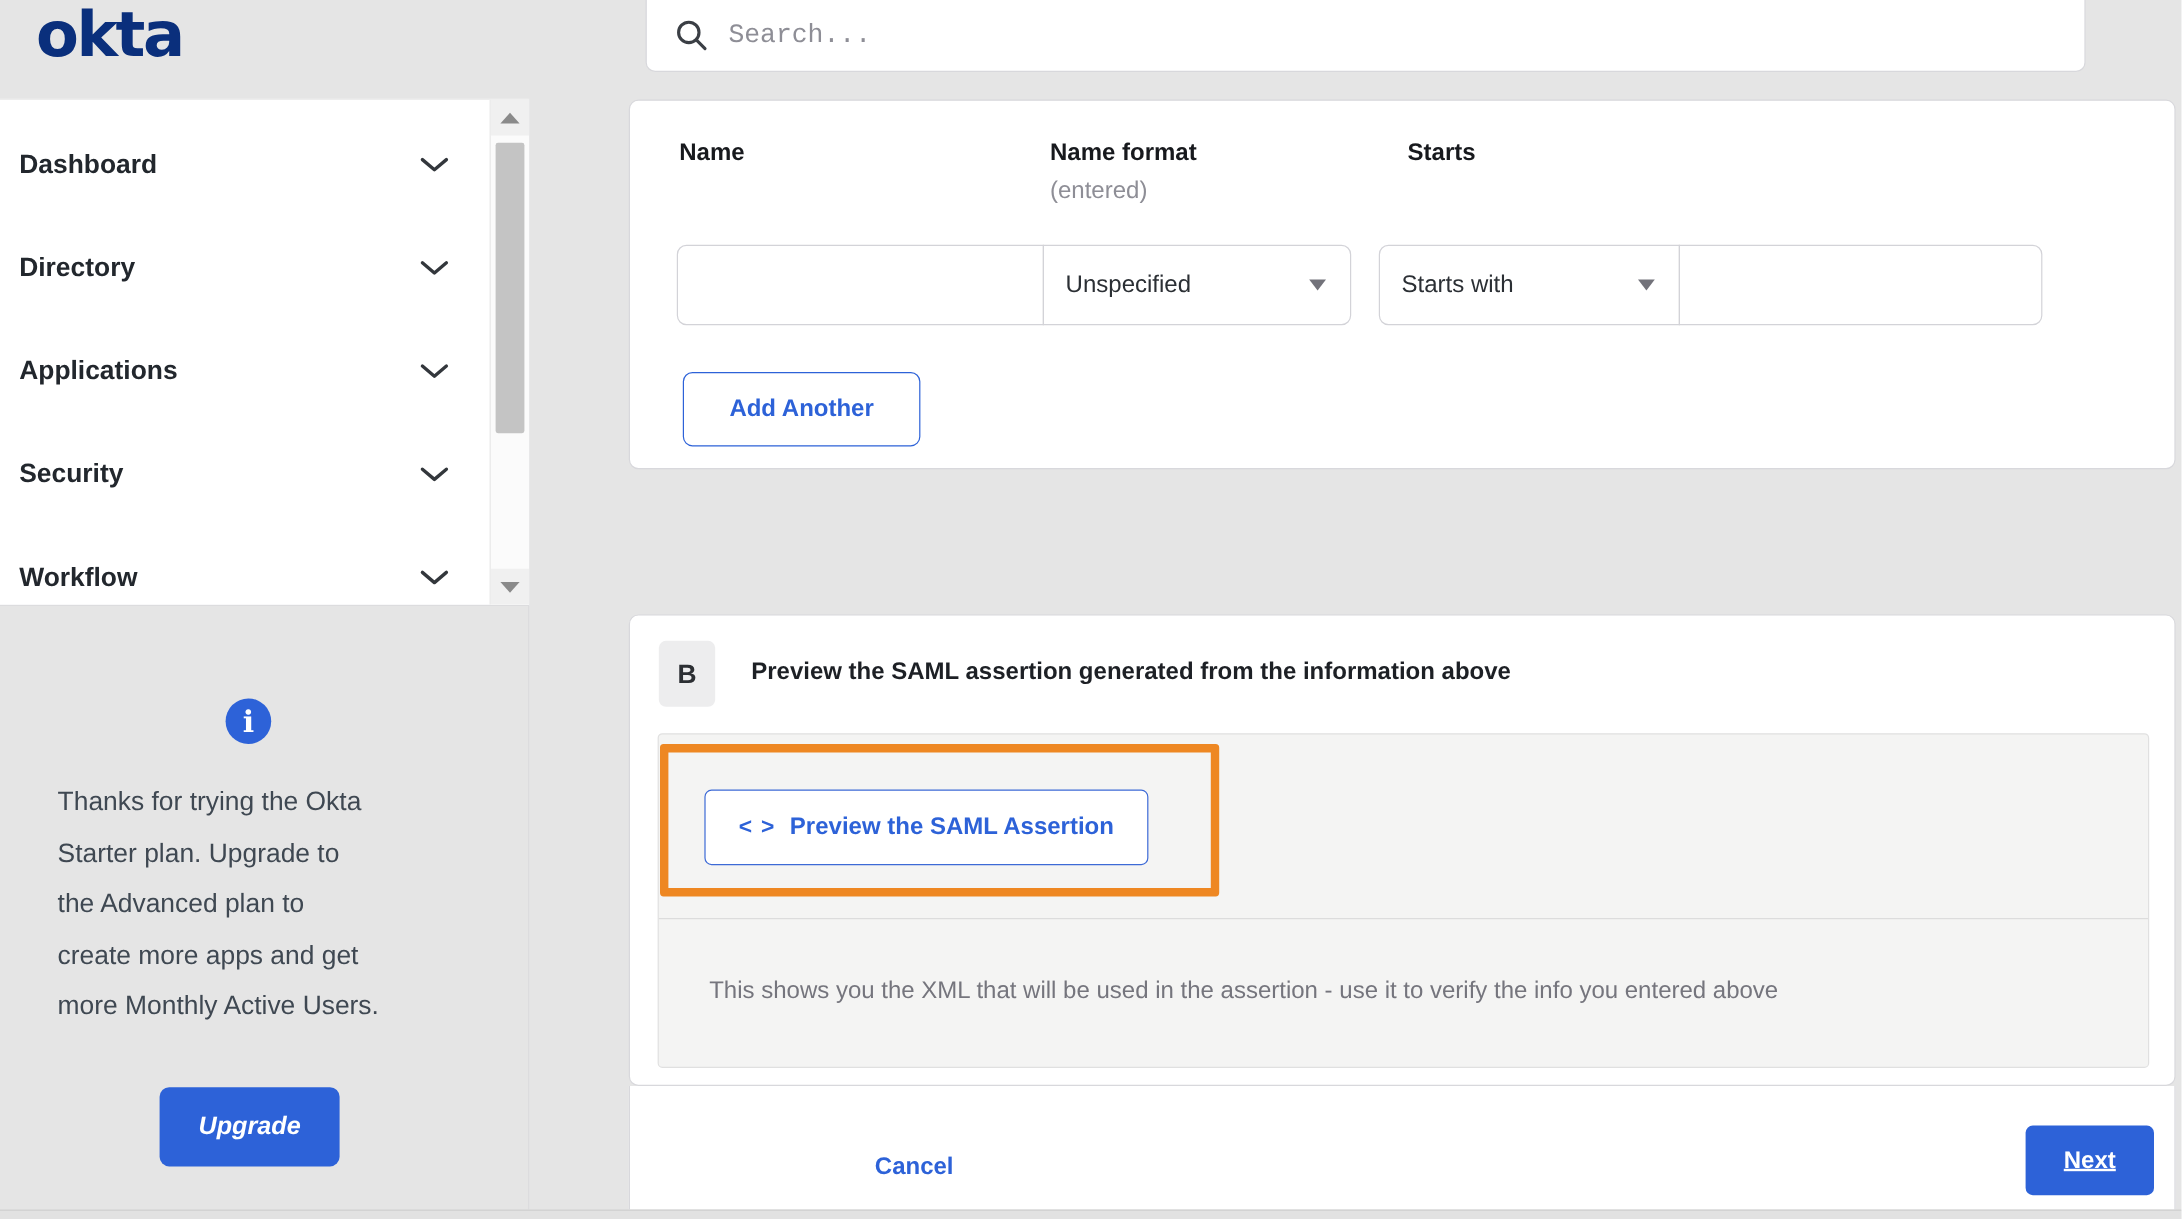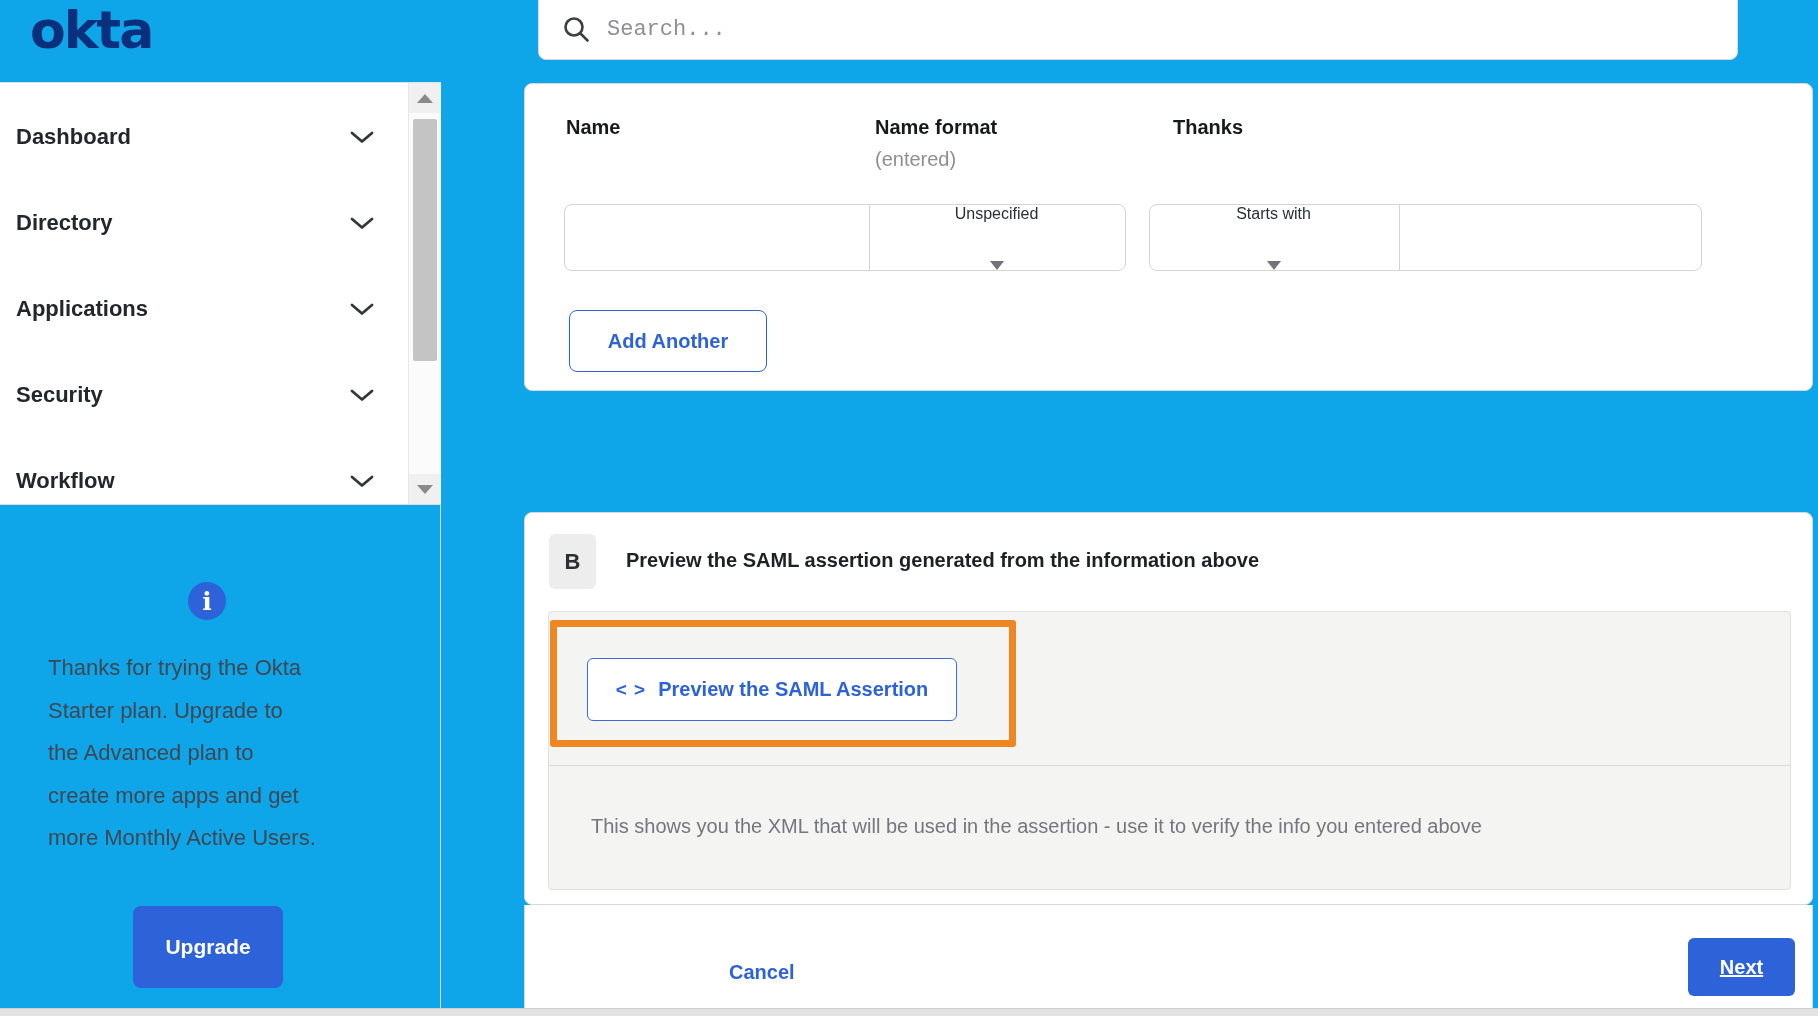--- a/index.html
+++ b/index.html
@@ -1,18 +1,18 @@
 <!DOCTYPE html>
 <html><head>
 <meta charset="utf-8">
 <style>
   * { margin:0; padding:0; box-sizing:border-box; }
   html,body { background:#ffffff; }
   body { font-family:"Liberation Sans", sans-serif; }
-  #screen { position:relative; width:1818px; height:1016px; background:#0ea5e9; overflow:hidden; }
+  #screen { position:relative; width:1818px; height:1016px; background:#e5e5e5; overflow:hidden; }
 
   
   .logo { position:absolute; left:30px; top:0px; font-family:"DejaVu Sans", sans-serif;
           font-size:52px; font-weight:700; letter-spacing:-2px; color:#0a2f7c; }
   .search-box { position:absolute; left:538px; top:-14px; width:1200px; height:74px;
                 border:1px solid #d8d8dc; border-radius:8px; background:#fff;
                 display:flex; align-items:center; padding:12px 20px 0 22px; }
   .search-box input { border:none; outline:none; flex:1; font-size:22px; color:#3b3f45;
                       font-family:Liberation Mono, monospace; margin-left:16px; background:transparent; }
   .search-box input::placeholder { color:#8e8e96; }
@@ -31,38 +31,38 @@
   .sbar .btn.down { bottom:0; }
   .tri-up { width:0; height:0; border-left:8px solid transparent; border-right:8px solid transparent; border-bottom:9px solid #8a8a8a; }
   .tri-down { width:0; height:0; border-left:8px solid transparent; border-right:8px solid transparent; border-top:9px solid #8a8a8a; }
   .sbar .thumb { position:absolute; left:4px; top:36px; width:24px; height:242px; background:#c4c4c4; border-radius:2px; }
 
   .info-icon { position:absolute; left:188px; top:582px; width:38px; height:38px; border-radius:50%;
                background:#2d62d8; color:#fff; display:flex; align-items:center; justify-content:center;
                font-size:25px; font-weight:700; font-family:"DejaVu Serif", serif; }
   .upsell-text { position:absolute; left:48px; top:647px; width:370px; font-size:22px; line-height:42.5px;
                  color:#3f4852; white-space:pre-line; }
-  .upgrade-btn { position:absolute; left:133px; top:906px; width:150px; height:82px; background:#2d62d8;
+  .upgrade-btn { position:absolute; left:133px; top:906px; width:150px; height:66px; background:#2d62d8;
                  color:#fff; font-size:21px; font-weight:700; border:none; border-radius:8px; cursor:pointer;
-                 font-family:"Liberation Sans", sans-serif; }
+                 font-family:"Liberation Sans", sans-serif;font-style:italic; }
 
   
   .card { position:absolute; left:524px; width:1289px; background:#fff;
           border:1px solid #d8d8dc; border-radius:8px; }
   #card-form { top:83px; height:308px; }
   #card-preview { top:512px; height:393px; }
 
   .fld-label { position:absolute; font-size:20px; font-weight:700; color:#17191d; }
   .fld-sub { position:absolute; font-size:20px; font-weight:400; color:#8e8e96; }
   .txt-input { position:absolute; height:67px; border:1px solid #d3d3d8; background:#fff;
                font-size:20px; color:#2b2f34; padding:0 18px; outline:none;
                font-family:"Liberation Sans", sans-serif; }
   .sel { position:absolute; height:67px; border:1px solid #d3d3d8; background:#fff;
          display:flex; align-items:center; justify-content:space-between; padding:0 20px 0 18px;
-         font-size:16px; color:#2b2f34; cursor:pointer;flex-direction:column; }
+         font-size:20px; color:#2b2f34; cursor:pointer; }
   .caret { width:0; height:0; border-left:7px solid transparent; border-right:7px solid transparent;
            border-top:9px solid #72727a; }
   .btn-outline { background:#fff; border:1.5px solid #2d62d8; color:#2d62d8; font-weight:700;
                  font-size:20px; border-radius:8px; cursor:pointer; font-family:"Liberation Sans", sans-serif; }
 
   .badge-b { position:absolute; left:24px; top:21px; width:47px; height:55px; background:#ededee;
              border-radius:6px; display:flex; align-items:center; justify-content:center;
              font-size:22px; font-weight:600; color:#2c2f33; }
   .section-heading { position:absolute; left:101px; top:36px; font-size:20px; font-weight:700; color:#1d2025; }
 
@@ -158,21 +158,21 @@
 Starter plan. Upgrade to
 the Advanced plan to
 create more apps and get
 more Monthly Active Users.</p>
   <button class="upgrade-btn">Upgrade</button>
 
   <section class="card" id="card-form">
     <div class="fld-label" style="left:41px; top:32px">Name</div>
     <div class="fld-label" style="left:350px; top:32px">Name format</div>
     <div class="fld-sub" style="left:350px; top:64px">(entered)</div>
-    <div class="fld-label" style="left:648px; top:32px">Thanks</div>
+    <div class="fld-label" style="left:648px; top:32px">Starts</div>
 
     <input class="txt-input" style="left: 39px; top: 120px; width: 306px; border-radius: 8px 0px 0px 8px;" value="">
     <div class="sel" style="left:344px; top:120px; width:257px; border-radius:0 8px 8px 0;">
       <span>Unspecified</span>
       <span class="caret"></span>
     </div>
     <div class="sel" style="left:624px; top:120px; width:251px; border-radius:8px 0 0 8px;">
       <span>Starts with</span>
       <span class="caret"></span>
     </div>

